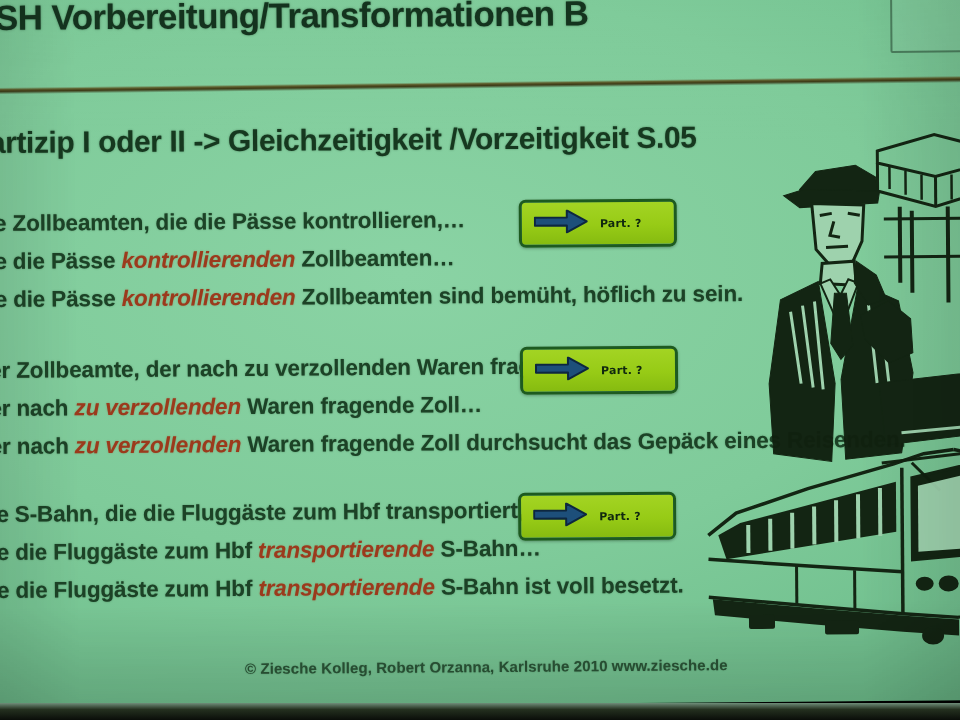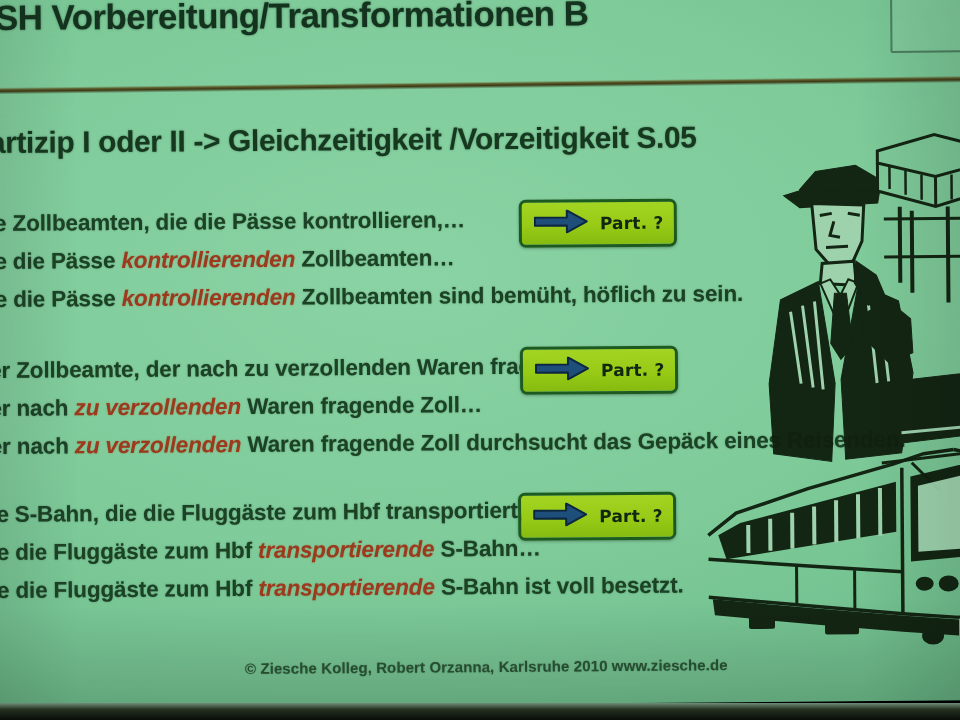--- a/index.html
+++ b/index.html
@@ -166,21 +166,21 @@
     align-items: center;
     box-shadow: 0 1px 3px rgba(0,0,0,.3);
   }
   .badge .arrow {
     margin-left: 12px;
     flex: 0 0 auto;
     display: block;
   }
   .badge .badge-label {
     margin-left: 12px;
-    font-size: 17px;
+    font-size: 11px;
     font-weight: 700;
     color: #10280f;
     letter-spacing: .2px;
     font-family: "DejaVu Sans", sans-serif;
   }
 
   #badge-1 { left: 531px; top: 214px; }
   #badge-2 { left: 531px; top: 361px; }
   #badge-3 { left: 528px; top: 507px; }
 

